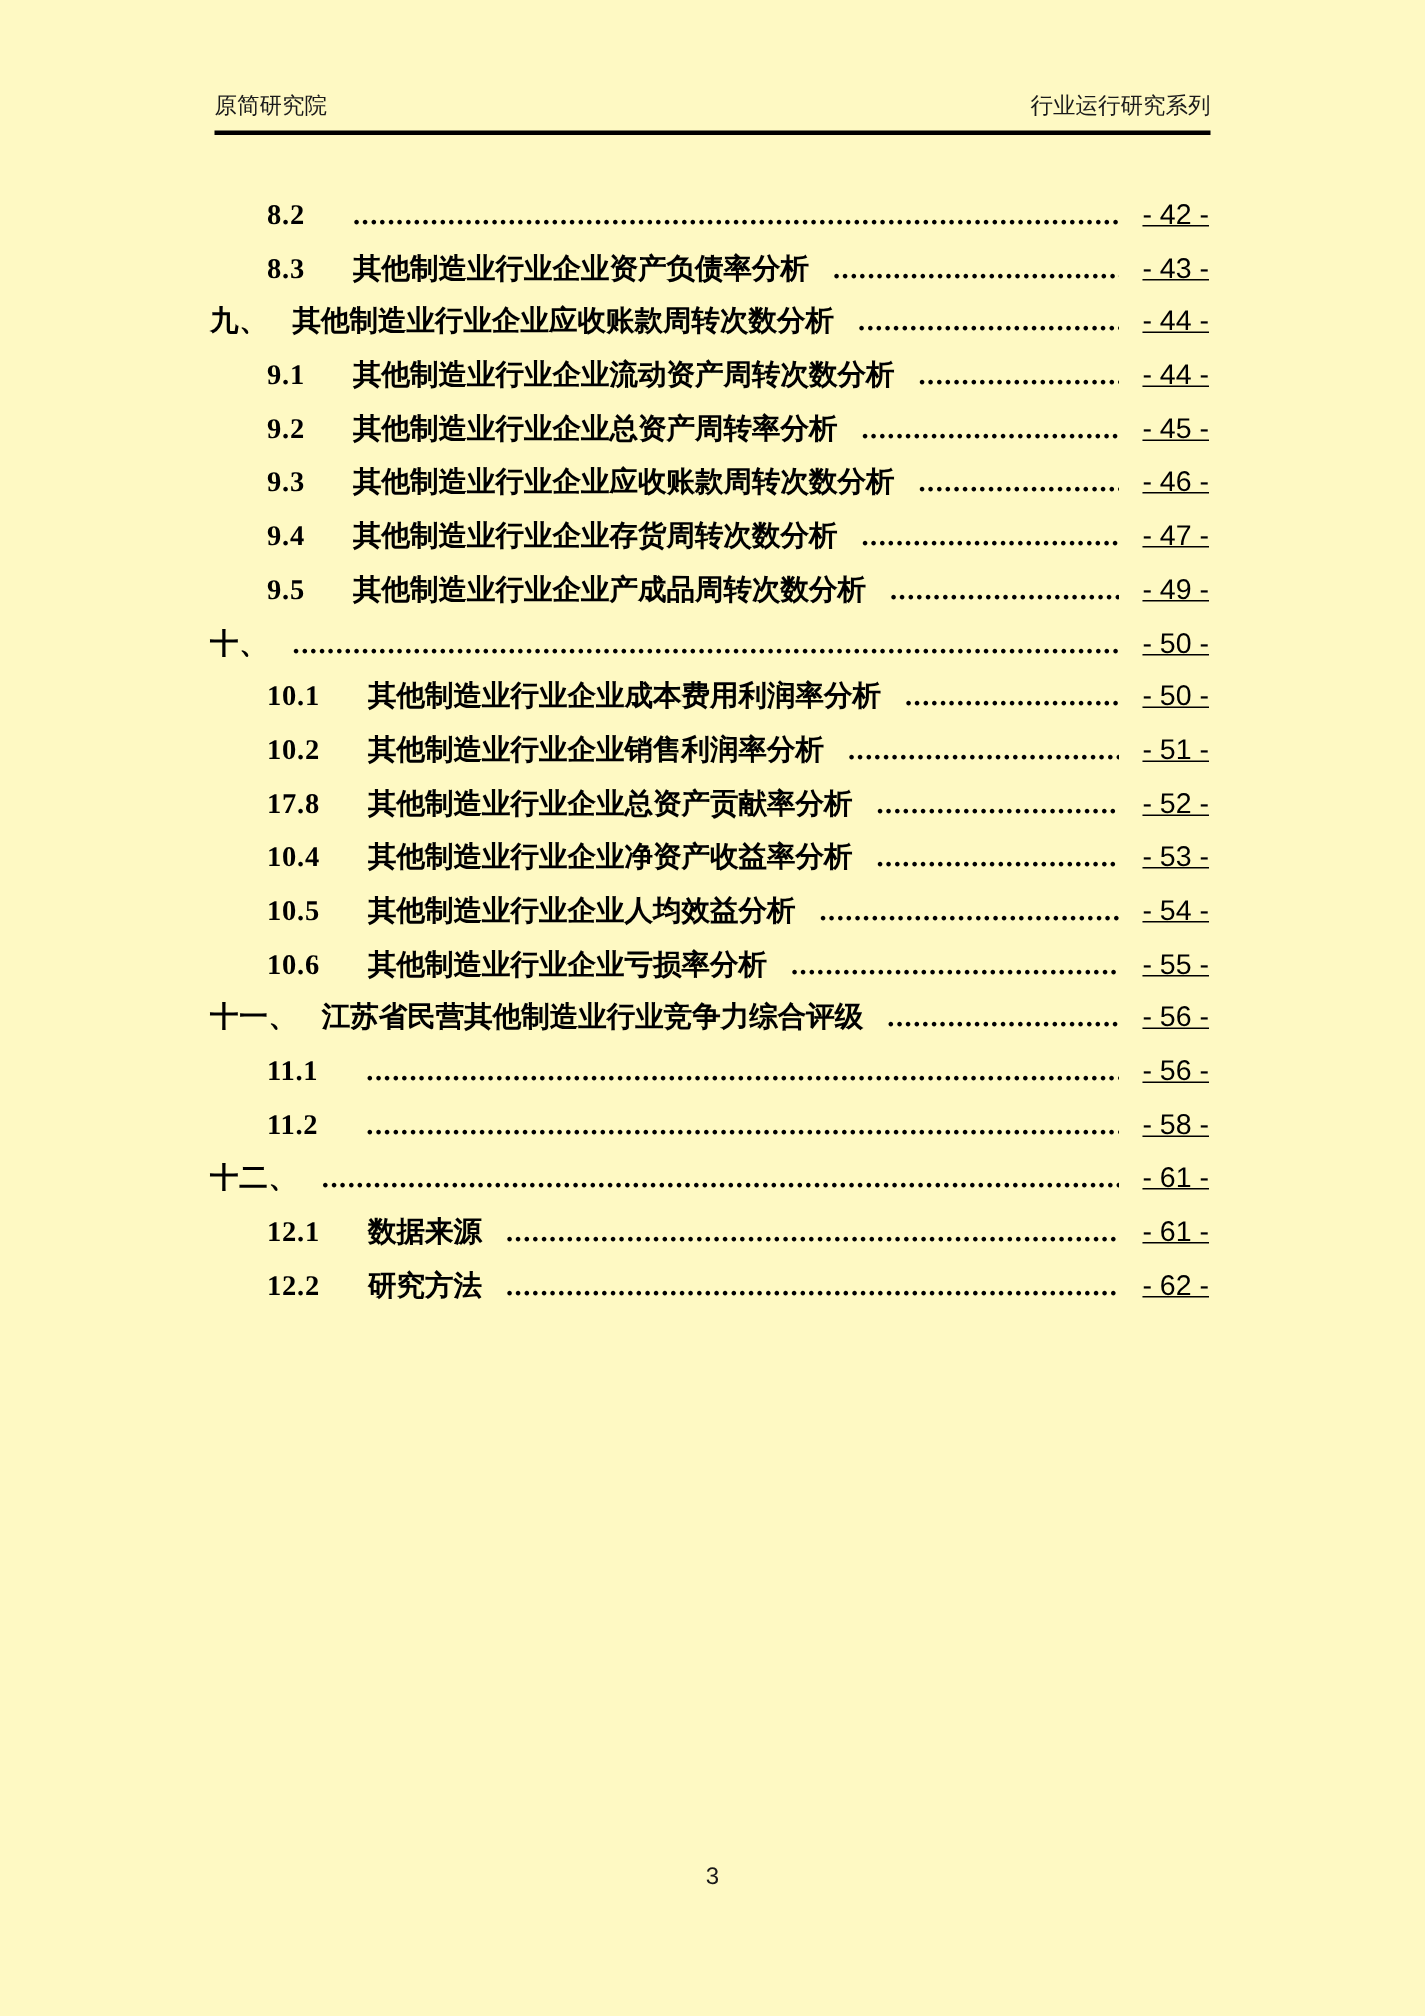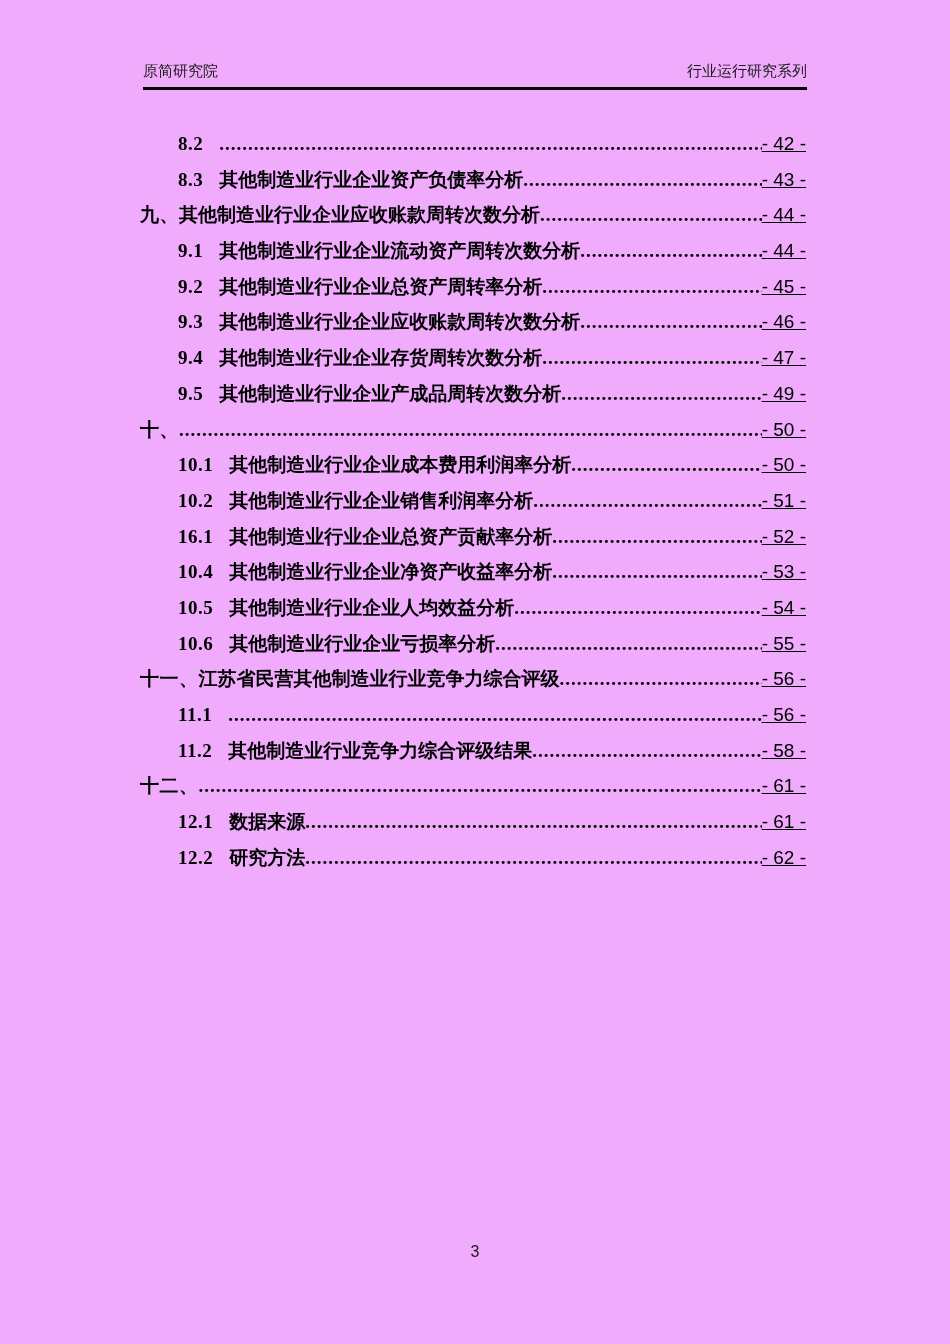--- a/index.html
+++ b/index.html
@@ -5,21 +5,21 @@
 <style>
   html, body {
     margin: 0;
     padding: 0;
     background: #ffffff;
   }
   .doc-page {
     position: relative;
     width: 950px;
     height: 1344px;
-    background: #f0abfc;
+    background: #fef9c3;
     color: #000000;
     overflow: hidden;
     font-family: "Liberation Serif", "DejaVu Serif", serif;
   }
   
   .page-header {
     position: absolute;
     left: 143px;
     right: 143px;
     top: 61px;
@@ -48,20 +48,21 @@
   }
   .toc-row {
     display: flex;
     align-items: center;
     height: 35.7px;
     line-height: 35.7px;
     font-size: 19px;
     font-weight: 600;
     white-space: nowrap;
     cursor: default;
+    gap: 16px;
   }
   .toc-row.lvl2 {
     padding-left: 38px;
   }
   .toc-num {
     flex: 0 0 auto;
     letter-spacing: 0.5px;
   }
   .toc-row.lvl2 .toc-num {
     margin-right: 16px;
@@ -171,21 +172,21 @@
       <span class="toc-leader">....................................................................................................................................................................................</span>
       <span class="toc-page-num">- 50 -</span>
     </div>
       <div class="toc-row lvl2">
       <span class="toc-num">10.2</span>
       <span class="toc-title">其他制造业行业企业销售利润率分析</span>
       <span class="toc-leader">....................................................................................................................................................................................</span>
       <span class="toc-page-num">- 51 -</span>
     </div>
       <div class="toc-row lvl2">
-      <span class="toc-num">16.1</span>
+      <span class="toc-num">17.8</span>
       <span class="toc-title">其他制造业行业企业总资产贡献率分析</span>
       <span class="toc-leader">....................................................................................................................................................................................</span>
       <span class="toc-page-num">- 52 -</span>
     </div>
       <div class="toc-row lvl2">
       <span class="toc-num">10.4</span>
       <span class="toc-title">其他制造业行业企业净资产收益率分析</span>
       <span class="toc-leader">....................................................................................................................................................................................</span>
       <span class="toc-page-num">- 53 -</span>
     </div>
@@ -207,21 +208,20 @@
       <span class="toc-leader">....................................................................................................................................................................................</span>
       <span class="toc-page-num">- 56 -</span>
     </div>
       <div class="toc-row lvl2">
       <span class="toc-num">11.1</span>
       <span class="toc-leader">....................................................................................................................................................................................</span>
       <span class="toc-page-num">- 56 -</span>
     </div>
       <div class="toc-row lvl2">
       <span class="toc-num">11.2</span>
-      <span class="toc-title">其他制造业行业竞争力综合评级结果</span>
       <span class="toc-leader">....................................................................................................................................................................................</span>
       <span class="toc-page-num">- 58 -</span>
     </div>
       <div class="toc-row lvl1">
       <span class="toc-num">十二、</span>
       <span class="toc-leader">....................................................................................................................................................................................</span>
       <span class="toc-page-num">- 61 -</span>
     </div>
       <div class="toc-row lvl2">
       <span class="toc-num">12.1</span>

